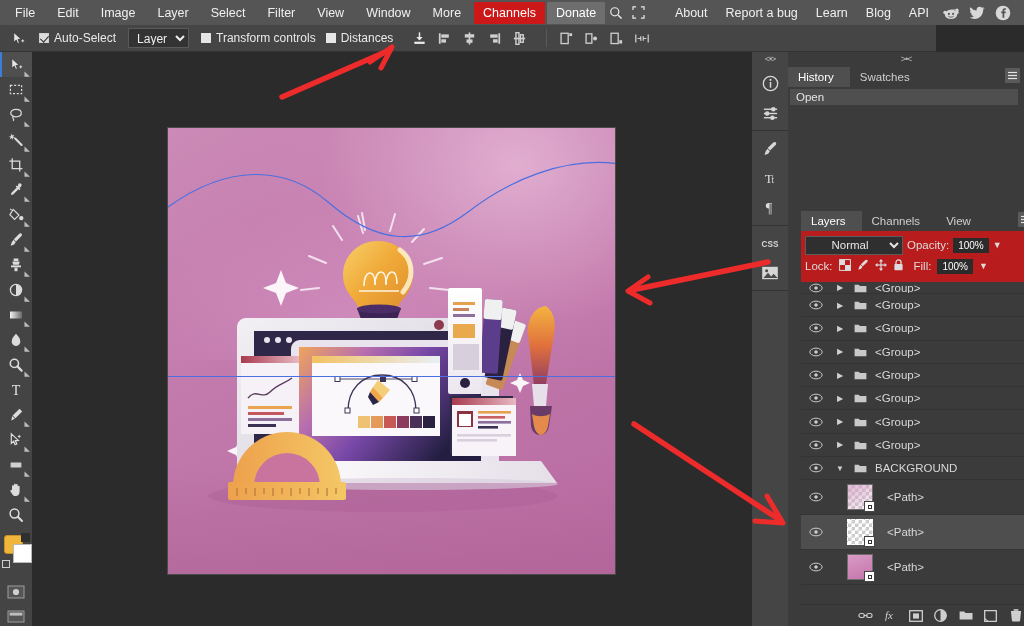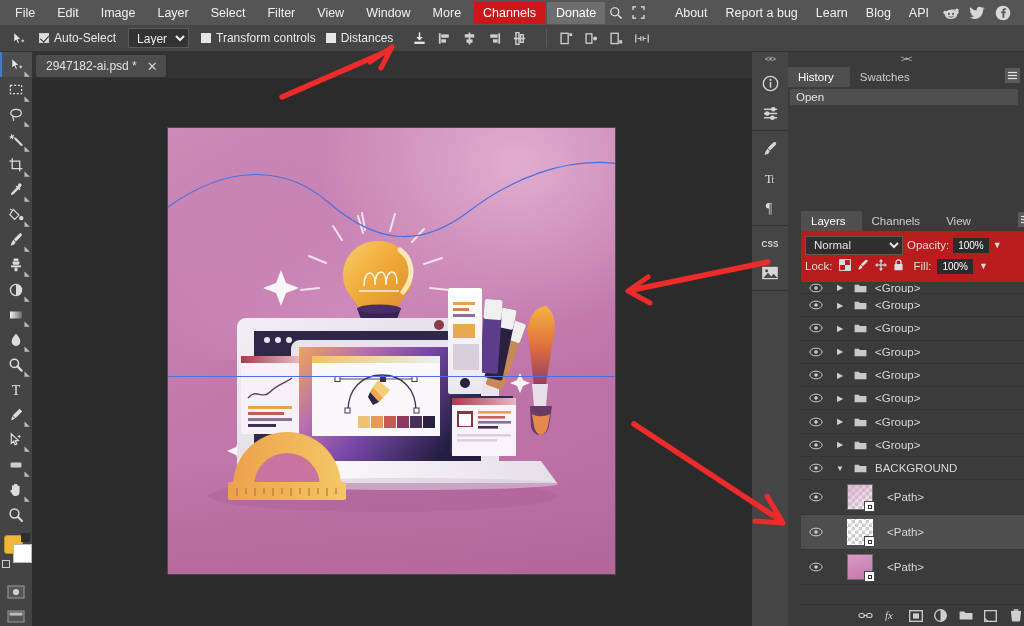--- a/index.html
+++ b/index.html
@@ -25,21 +25,21 @@
   }
   .menu-item.accent { background:#cc1818; color:#fff; padding:4px 9px; border-radius:1px; margin:0 2px;}
   .menu-item.donate { background:#6e6e6e; color:#fff; padding:4px 9px; border-radius:1px; }
   .menu-icon { width:22px; height:20px; display:flex; align-items:center; justify-content:center; cursor:pointer; }
   .menu-right { margin-left:auto; display:flex; align-items:center; padding-right:8px; gap:0px; }
   .menu-right .menu-item { padding:4px 9px; font-size:12.5px; }
   .social { width:26px; height:20px; display:flex; align-items:center; justify-content:center; cursor:pointer;}
 
   
   .optionsbar {
-    position:absolute; left:0; top:25px; width:1024px; height:27px;
+    position:absolute; left:0; top:25px; width:936px; height:27px;
     background:#454545; display:flex; align-items:center; padding-left:5px;
     border-bottom:1px solid #333;
   }
   .opt-tool-icon {
     width:26px; height:22px; display:flex; align-items:center; justify-content:center;
   }
   .opt-check { display:flex; align-items:center; gap:5px; font-size:12px; color:#e9e9e9; margin-left:8px; white-space:nowrap;}
   .cbox { width:10px; height:10px; border:1px solid #cfcfcf; background:#3a3a3a; display:inline-block; position:relative;}
   .cbox.checked { background:#dddddd; }
   .cbox.checked:after{
@@ -141,21 +141,21 @@
     font-size:11.5px; display:flex; align-items:center; padding-left:6px;
   }
   .panel-body { background:#3b3b3b; }
 
   .panel-layers { position:absolute; left:49px; top:158px; width:236px; height:416px; background:#b91c1c;}
   .blendrow {
     display:flex; align-items:center; height:22px; padding:0 4px; gap:4px; margin-top:3px;
   }
   .blend-select{
     width:98px; height:19px; background:#2f2f2f; color:#e5e5e5; border:1px solid #5b5b5b;
-    font-size:11.5px; font-family:"Liberation Sans",sans-serif; padding-left:4px;
+    font-size:11.5px; font-family:"Liberation Sans",sans-serif; padding-left:4px;text-align:center;
   }
   .lbl { font-size:11.5px; color:#dcdcdc; white-space:nowrap;}
   .numbox { background:#2b2b2b; color:#fff; font-size:10px; padding:2px 5px; min-width:34px; text-align:left;}
   .caret { font-size:9px; color:#ddd; }
   .lockrow { display:flex; align-items:center; height:20px; padding:0 4px; gap:6px; }
 
   .layerlist { position:absolute; left:0; top:72px; width:236px; height:322px; overflow:hidden; background:#3b3b3b;}
   .lrow {
     position:relative; height:23.3px; display:flex; align-items:center;
     border-bottom:1px solid #343434; font-size:11.5px; color:#d8d8d8;
@@ -341,26 +341,20 @@
     </div>
     <div class="align-btn">
       <svg width="16" height="15" viewBox="0 0 18 16">
           <path d="M2 3.6v8.8M16 3.6v8.8" stroke="#cfcfcf" stroke-width="1.4"></path>
           <path d="M4 8h3.4M10.6 8H14" stroke="#cfcfcf" stroke-width="1.4"></path>
           <path d="M7.6 5.6v4.8M10.4 5.6v4.8" stroke="#cfcfcf" stroke-width="1.4"></path>
         </svg>
     </div>
   </div>
 
-  <div class="tabbar">
-    <div class="doctab">
-      <span>2947182-ai.psd *</span>
-      <span class="closex">✕</span>
-    </div>
-  </div>
 
   <div class="toolbar">
     <div class="tool active">
       <svg width="15" height="15" viewBox="0 0 16 16">
           <path d="M3 1.5 L3 12 L5.6 9.6 L7.2 13.3 L9 12.5 L7.4 9 L10.8 8.8 Z" fill="#e6e6e6" stroke="#2b2b2b" stroke-width="0.7"></path>
           <path d="M11 10.5h3M12.5 9v3" stroke="#e6e6e6" stroke-width="1"></path>
         </svg>
       <span class="corner">◣</span>
     </div>
     <div class="tool">

